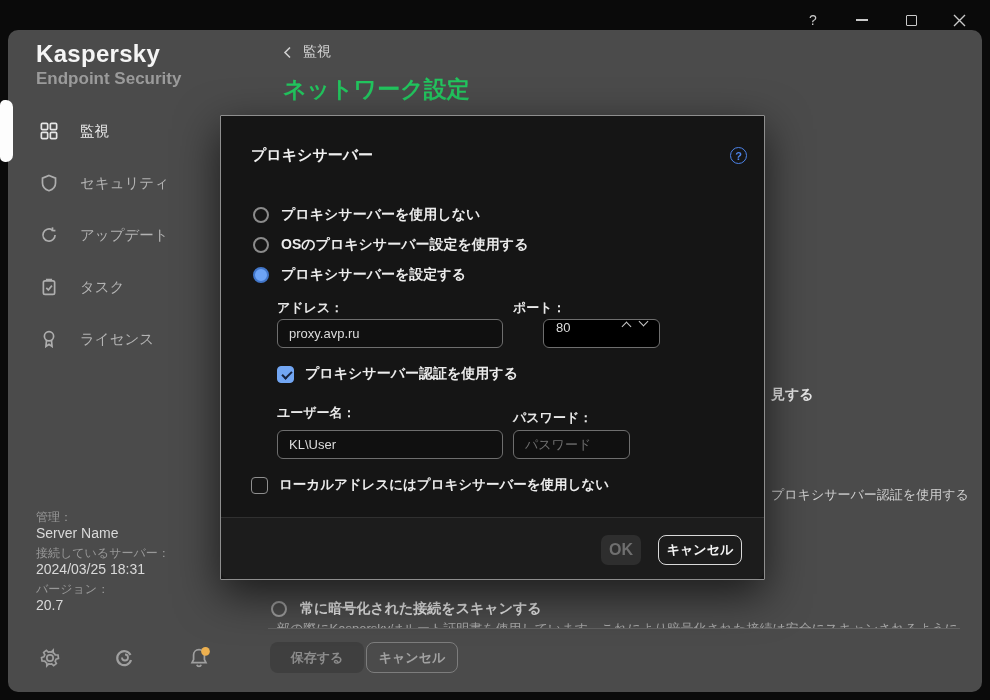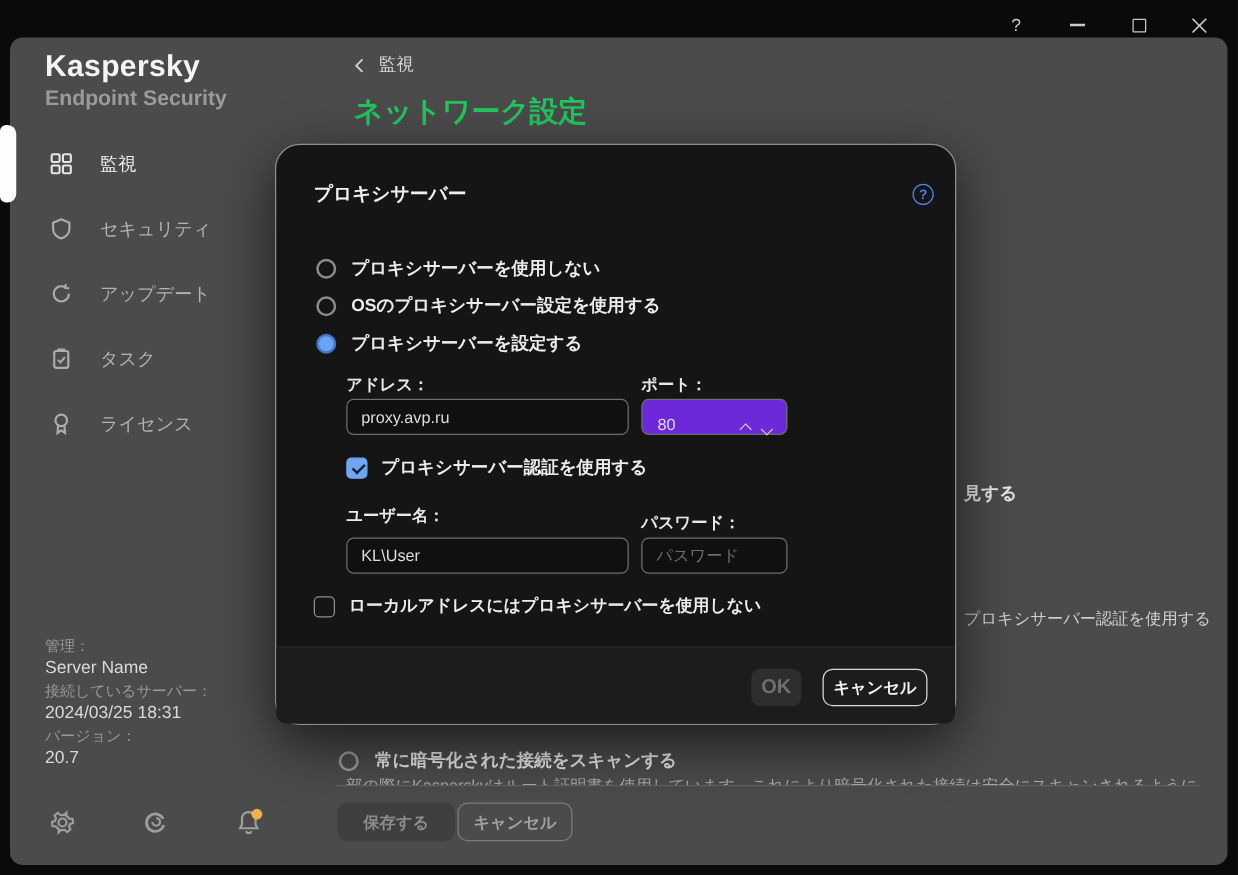--- a/index.html
+++ b/index.html
@@ -44,39 +44,39 @@
   .bgradiolabel { font-size:14px; font-weight:bold; color:#e4e4e4; }
   .clipline { font-size:13px; color:#a8a8a8; white-space:nowrap; }
   .hr { height:1px; background:rgba(255,255,255,0.13); }
   .btn-save-dis { background:#3f3f3f; color:#8c8c8c; border:none; border-radius:8px;
     font-size:13px; font-weight:bold; }
   .btn-cancel-dis { background:transparent; color:#a2a2a2; border:1px solid #7d7d7d;
     border-radius:8px; font-size:13px; font-weight:bold; }
 
   
   #modal { position:absolute; left:212px; top:85px; width:545px; height:465px;
-    background:#151515; border:1px solid #8e8e8e; border-radius:20px;
+    background:#151515; border:1px solid #8e8e8e; border-radius:1px;
     box-shadow:0 14px 44px rgba(0,0,0,0.65); }
   .mtitle { font-size:15px; font-weight:bold; color:#f0f0f0; }
   .helpcirc { width:17px; height:17px; border:1.5px solid #4d84ea; border-radius:50%;
     color:#4d84ea; font-size:11px; font-weight:bold; display:flex; align-items:center;
     justify-content:center; cursor:pointer; }
   .radiorow { position:absolute; left:32px; display:flex; align-items:center; gap:12px;
     cursor:pointer; }
   .radio { width:16px; height:16px; border:2px solid #8b8b8b; border-radius:50%;
     background:transparent; flex:none; }
   .radio.sel { background:#6da3f5; border:2px solid #4276c9; }
   .radiolabel { font-size:14px; font-weight:bold; color:#ececec; white-space:nowrap; }
   .fieldlabel { font-size:13px; font-weight:bold; color:#e8e8e8; }
   .tfield { position:absolute; height:29px; background:#101010; border:1px solid #6e6e6e;
     border-radius:6px; color:#dcdcdc; font-size:13px; padding:0 11px;
     font-family:"Liberation Sans","DejaVu Sans",sans-serif; }
   .tfield::placeholder { color:#6f6f6f; }
-  .spinfield { position:absolute; height:29px; background:#6d28d9; border:1px solid #6e6e6e;
-    border-radius:6px; display:flex; align-items:flex-end; }
+  .spinfield { position:absolute; height:29px; background:#000000; border:1px solid #6e6e6e;
+    border-radius:6px; display:flex; align-items:flex-start;margin-left:30px; }
   .spinval { font-size:13px; color:#dcdcdc; padding-left:12px; flex:1; }
   .chev { width:7px; height:7px; border:solid #c9c9c9; border-width:0 1.5px 1.5px 0;
     display:inline-block; cursor:pointer; }
   .chev.up { transform:rotate(-135deg); margin:3px 10px 0 0; }
   .chev.down { transform:rotate(45deg); margin:-2px 12px 0 0; }
   .cbx { width:17px; height:17px; border-radius:4px; flex:none; position:relative; }
   .cbx.on { background:#72a6f3; border:1px solid #72a6f3; }
   .cbx.on::after { content:""; position:absolute; left:3.5px; top:4px; width:8px; height:4px;
     border-left:2px solid #16233f; border-bottom:2px solid #16233f; transform:rotate(-45deg); }
   .cbx.off { background:transparent; border:1.5px solid #8f8f8f; }

